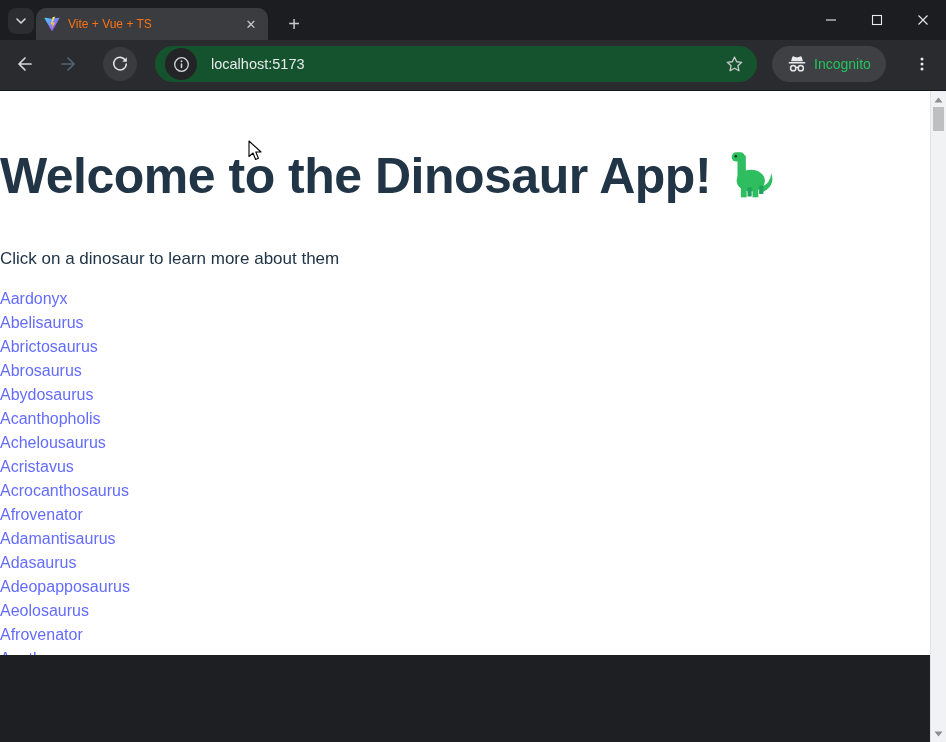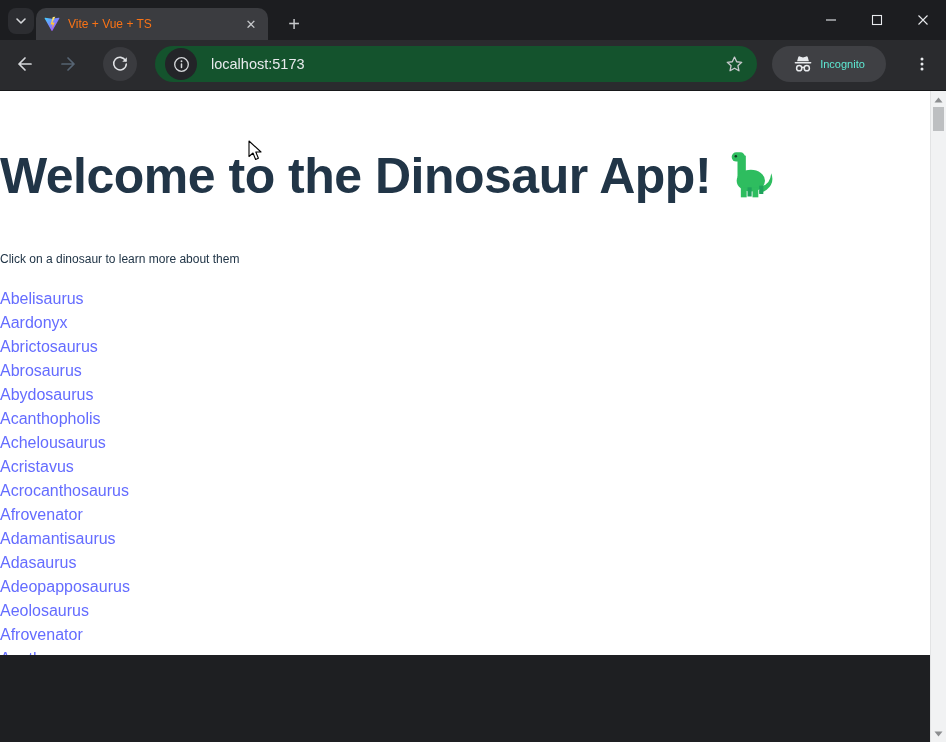--- a/index.html
+++ b/index.html
@@ -19,28 +19,28 @@
   .toolbar{position:absolute;left:0;top:40px;width:946px;height:51px;background:#2a2b2e;border-bottom:1px solid #17181a;box-sizing:border-box;}
   .navbtn{position:absolute;top:47px;width:34px;height:34px;display:flex;align-items:center;justify-content:center;border-radius:50%;}
   .navbtn.back{left:7px;}
   .navbtn.fwd{left:52px;}
   .navbtn.reload{left:103px;background:#3a3b3f;}
   .urlpill{position:absolute;left:155px;top:46px;width:602px;height:36px;background:#14532d;border-radius:18px;display:flex;align-items:center;}
   .infochip{width:32px;height:32px;border-radius:50%;background:#232428;margin-left:10px;display:flex;align-items:center;justify-content:center;}
   .urltext{color:#e8eaed;font-size:14.5px;margin-left:14px;flex:1;}
   .starbtn{width:34px;height:34px;display:flex;align-items:center;justify-content:center;margin-right:6px;}
   .incogpill{position:absolute;left:772px;top:46px;width:114px;height:36px;background:#3f4044;border-radius:18px;display:flex;align-items:center;justify-content:center;gap:7px;}
-  .incoglabel{color:#5eead4;font-size:11px;}
+  .incoglabel{color:#22c55e;font-size:14px;}
   .menu3{position:absolute;left:905px;top:47px;width:34px;height:34px;display:flex;align-items:center;justify-content:center;}
 
   
   .content{position:absolute;left:0;top:91px;width:930px;height:564px;background:#ffffff;overflow:hidden;text-align:left;}
   h1.apptitle{margin:56px 0 0 0;font-size:50px;line-height:59px;font-weight:700;color:#213547;letter-spacing:-0.5px;}
   .dino-emoji{vertical-align:-6px;margin-left:14px;}
-  .subtitle{margin:41px 0 0 0;font-size:12px;line-height:24px;color:#213547;}
+  .subtitle{margin:41px 0 0 0;font-size:17px;line-height:24px;color:#213547;}
   .dinolist{margin-top:16px;display:flex;flex-direction:column;}
   .dinolist a{color:#646cff;font-size:16px;line-height:24px;text-decoration:none;cursor:pointer;}
 
   
   .scrollbar{position:absolute;right:0;top:91px;width:16px;height:651px;background:#f1f2f3;border-left:1px solid #e2e3e4;box-sizing:border-box;}
   .sb-up{position:absolute;top:2px;left:0;width:15px;height:13px;display:flex;align-items:center;justify-content:center;}
   .sb-down{position:absolute;bottom:2px;left:0;width:15px;height:13px;display:flex;align-items:center;justify-content:center;}
   .sb-thumb{position:absolute;top:16px;left:2px;width:11px;height:24px;background:#bdbfc1;}
 
   .cursor{position:absolute;left:248px;top:140px;}
@@ -155,22 +155,22 @@
           <rect x="33" y="46" width="7" height="12"></rect>
         </g>
         <g fill="#1fa35c">
           <rect x="27" y="46" width="5" height="11"></rect>
           <rect x="41" y="44" width="5" height="10"></rect>
         </g>
         <circle cx="13" cy="8.6" r="1.5" fill="#0c3b21"></circle>
       </svg></h1>
     <p class="subtitle">Click on a dinosaur to learn more about them</p>
     <div class="dinolist">
+        <a>Aardonyx</a>
         <a>Abelisaurus</a>
-        <a>Aardonyx</a>
         <a>Abrictosaurus</a>
         <a>Abrosaurus</a>
         <a>Abydosaurus</a>
         <a>Acanthopholis</a>
         <a>Achelousaurus</a>
         <a>Acristavus</a>
         <a>Acrocanthosaurus</a>
         <a>Afrovenator</a>
         <a>Adamantisaurus</a>
         <a>Adasaurus</a>

